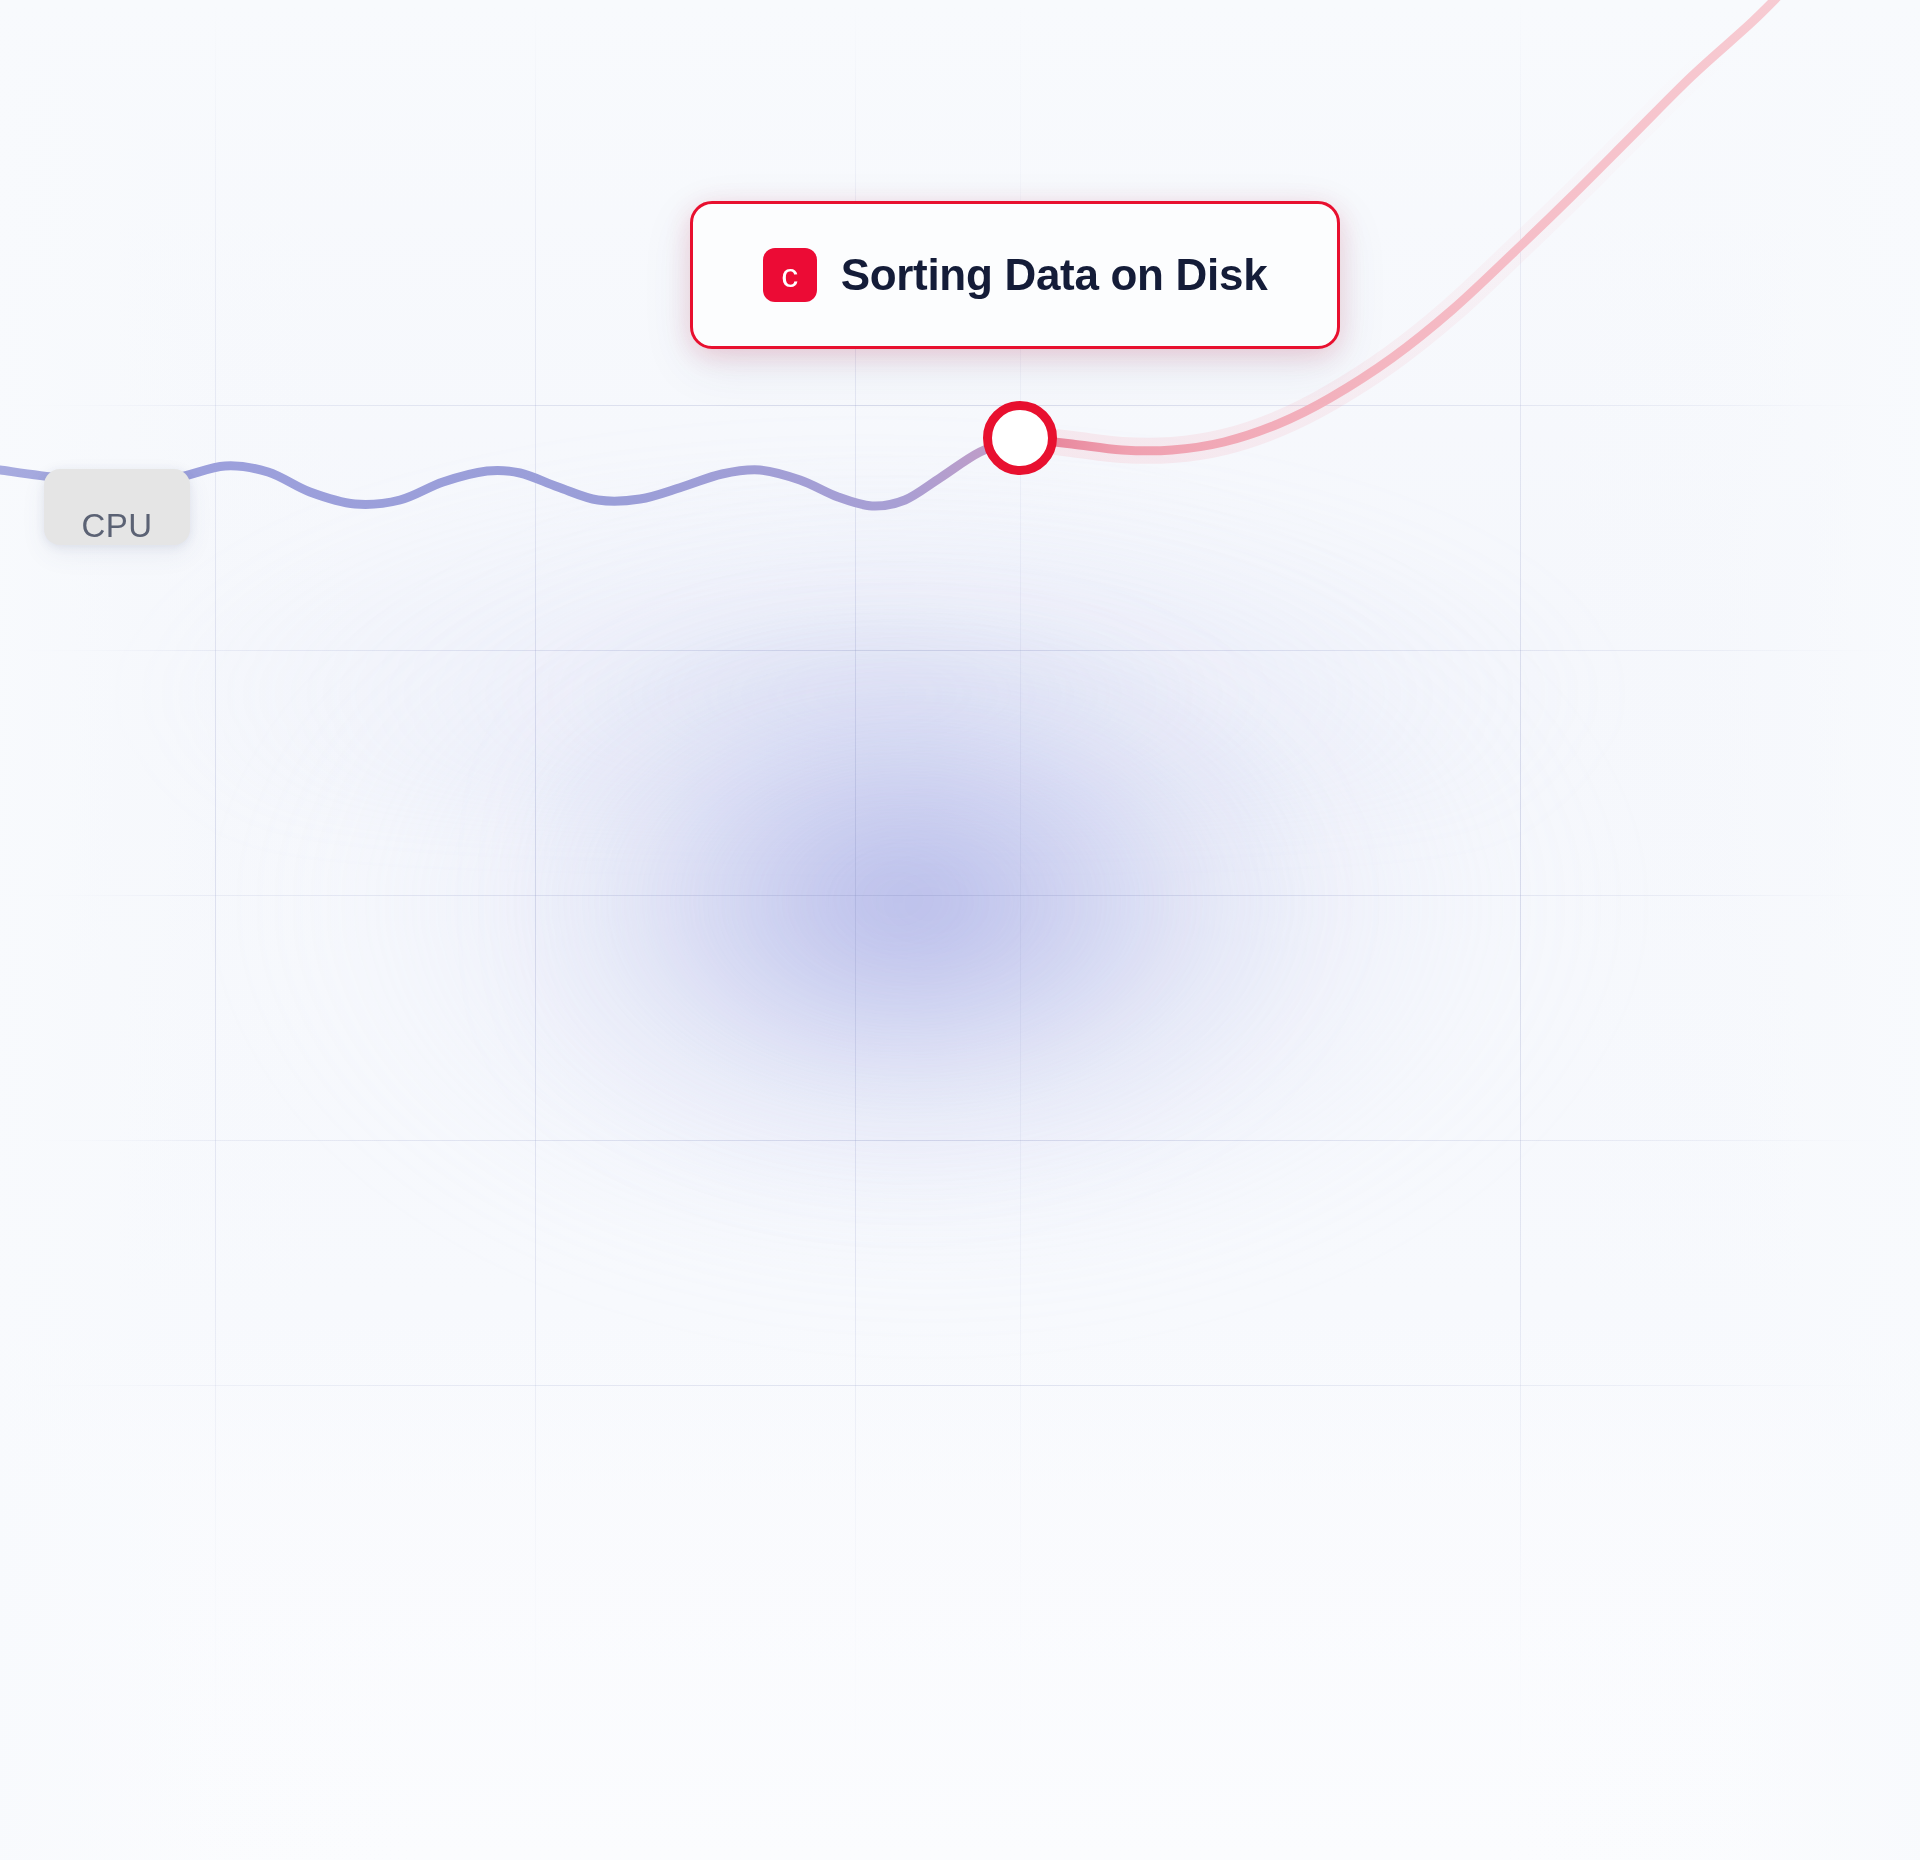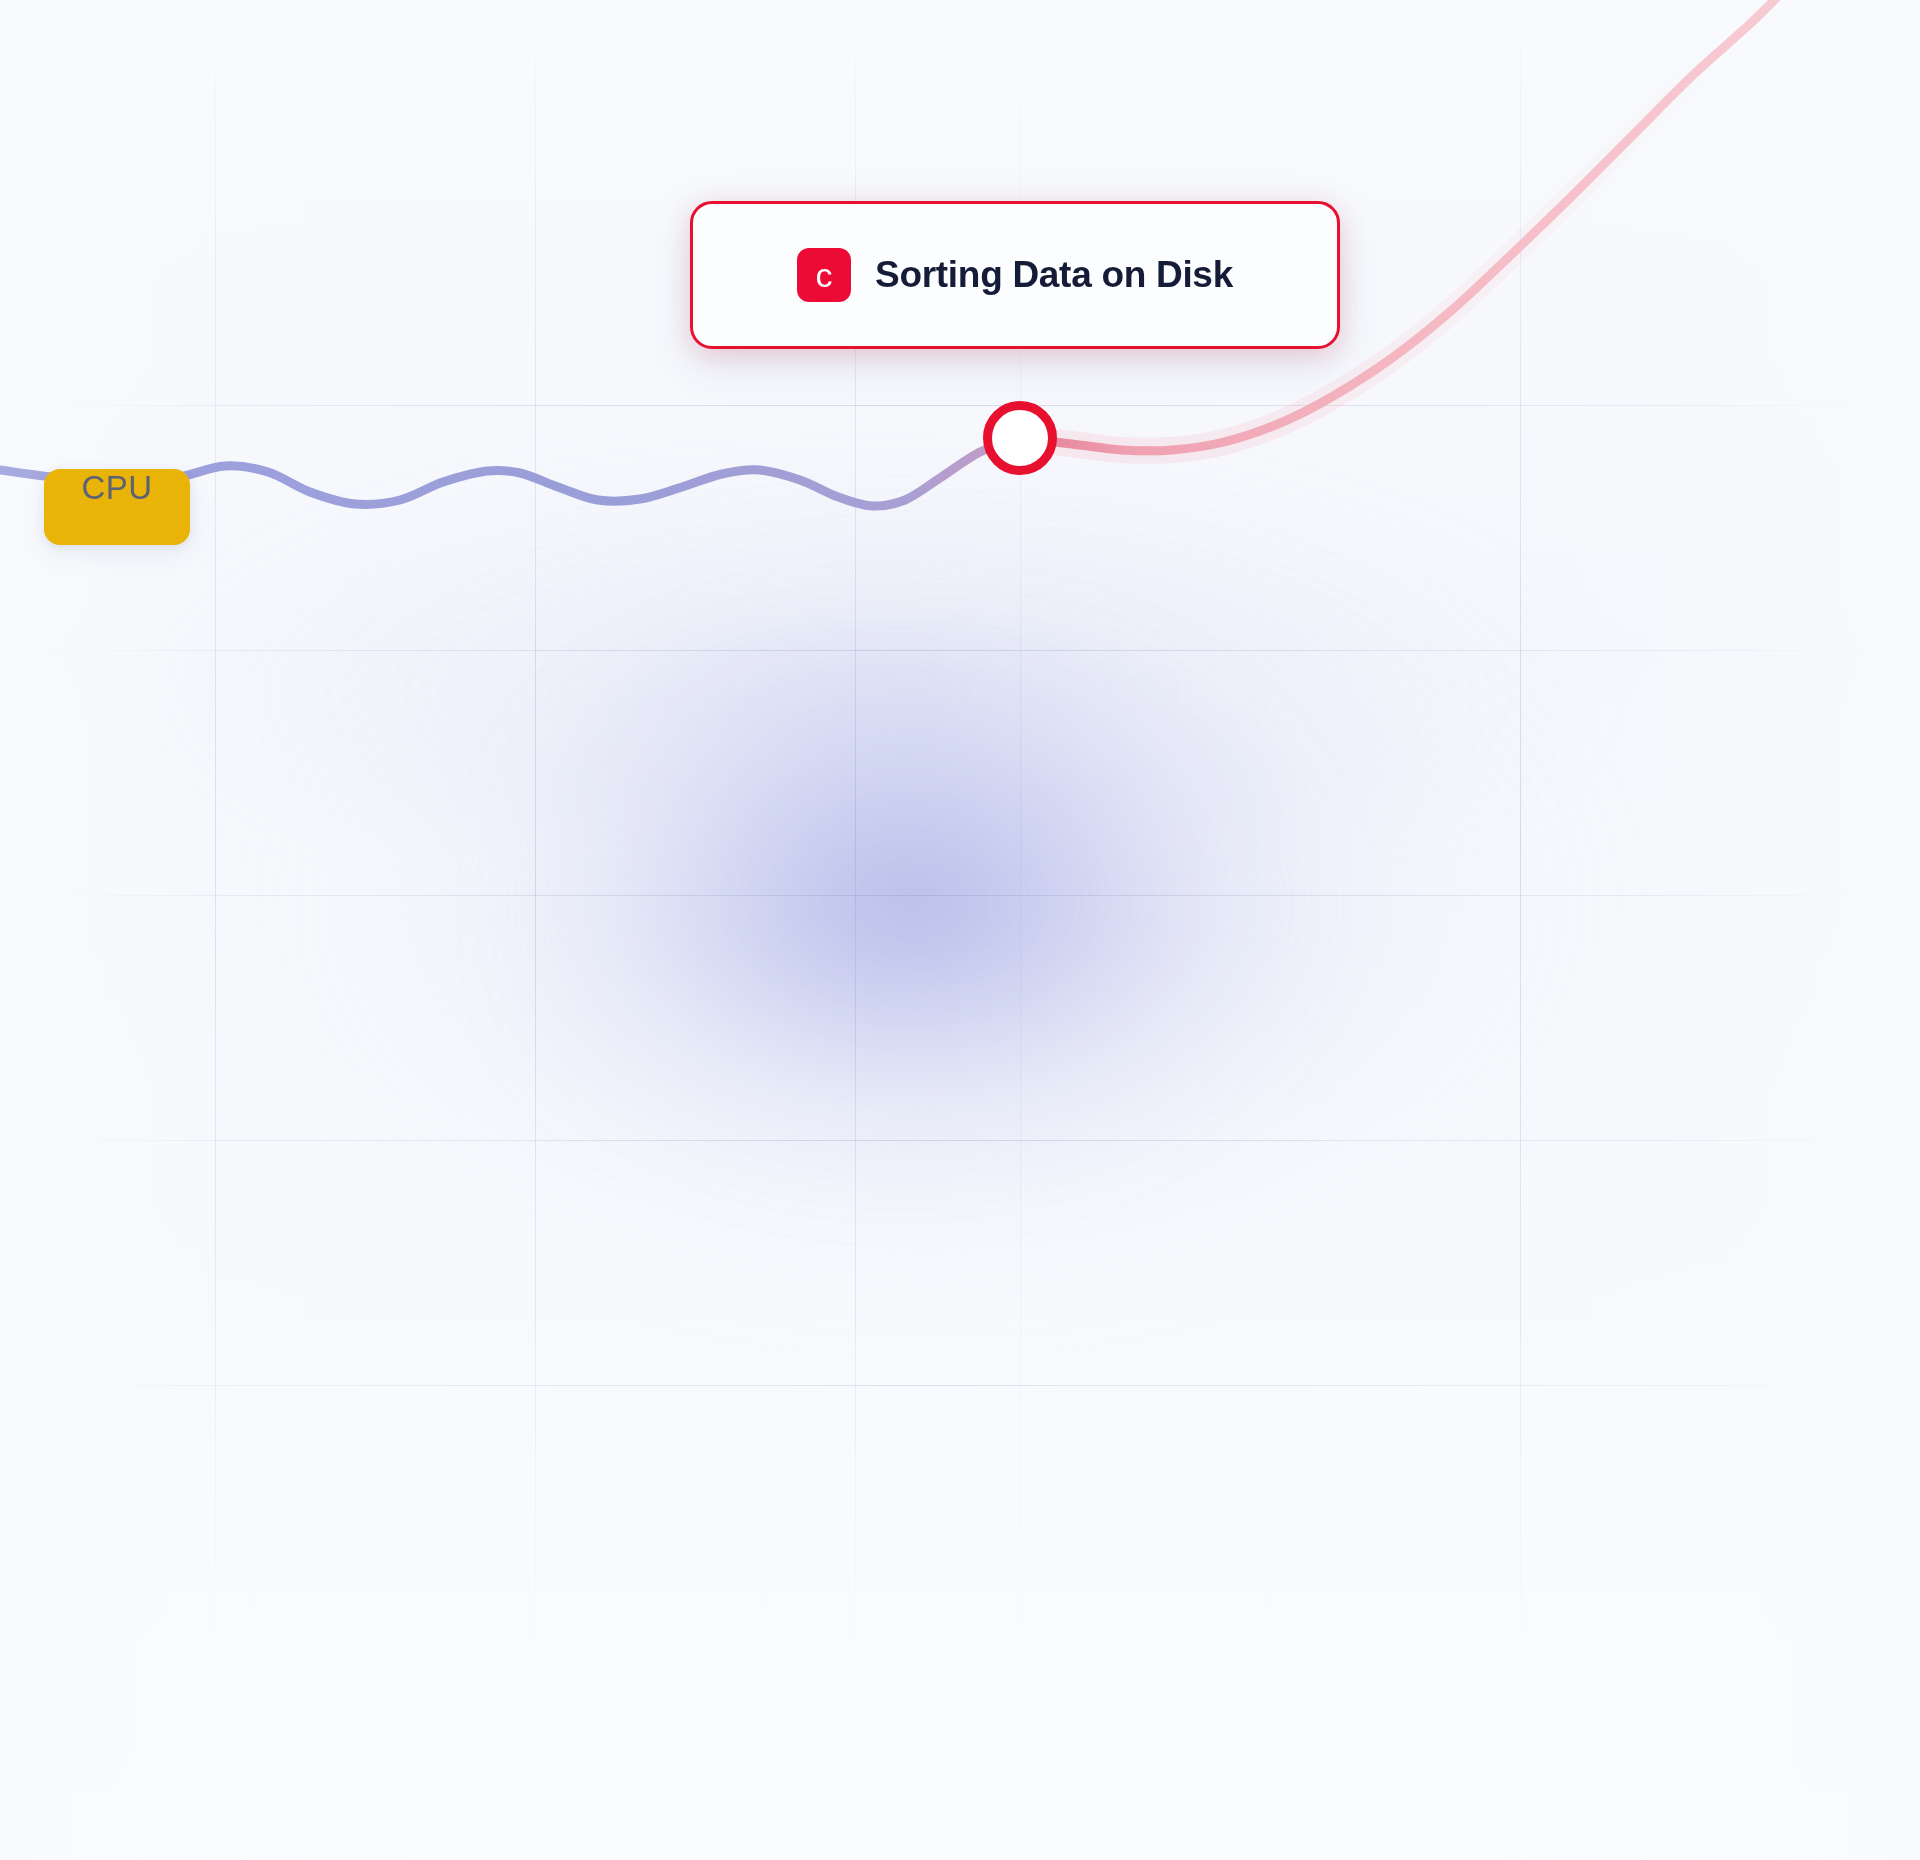--- a/index.html
+++ b/index.html
@@ -123,23 +123,23 @@
   }
 
   
   .series-pill {
     position: absolute;
     left: 44px;
     top: 469px;
     min-width: 146px;
     height: 76px;
     display: flex;
-    align-items: flex-start;
+    align-items: flex-end;
     justify-content: center;
-    background: #eab308;
+    background: #e5e5e5;
     border-radius: 16px;
     box-shadow: 0 2px 10px rgba(70,80,130,0.10),
                 0 10px 26px rgba(70,80,130,0.07);
     z-index: 6;
   }
   .series-pill-label {
     font-size: 33px;
     font-weight: 400;
     letter-spacing: 0.4px;
     color: #5b6274;
@@ -175,21 +175,21 @@
     flex: none;
   }
   .tooltip-badge-glyph {
     color: #ffffff;
     font-size: 34px;
     font-weight: 400;
     line-height: 1;
     font-family: "Liberation Sans", sans-serif;
   }
   .tooltip-title {
-    font-size: 37px;
+    font-size: 44px;
     font-weight: bold;
     color: #141c38;
     letter-spacing: -0.3px;
     white-space: nowrap;
     font-family: "Liberation Sans", sans-serif;
   }
 
   
   .point-marker {
     position: absolute;

